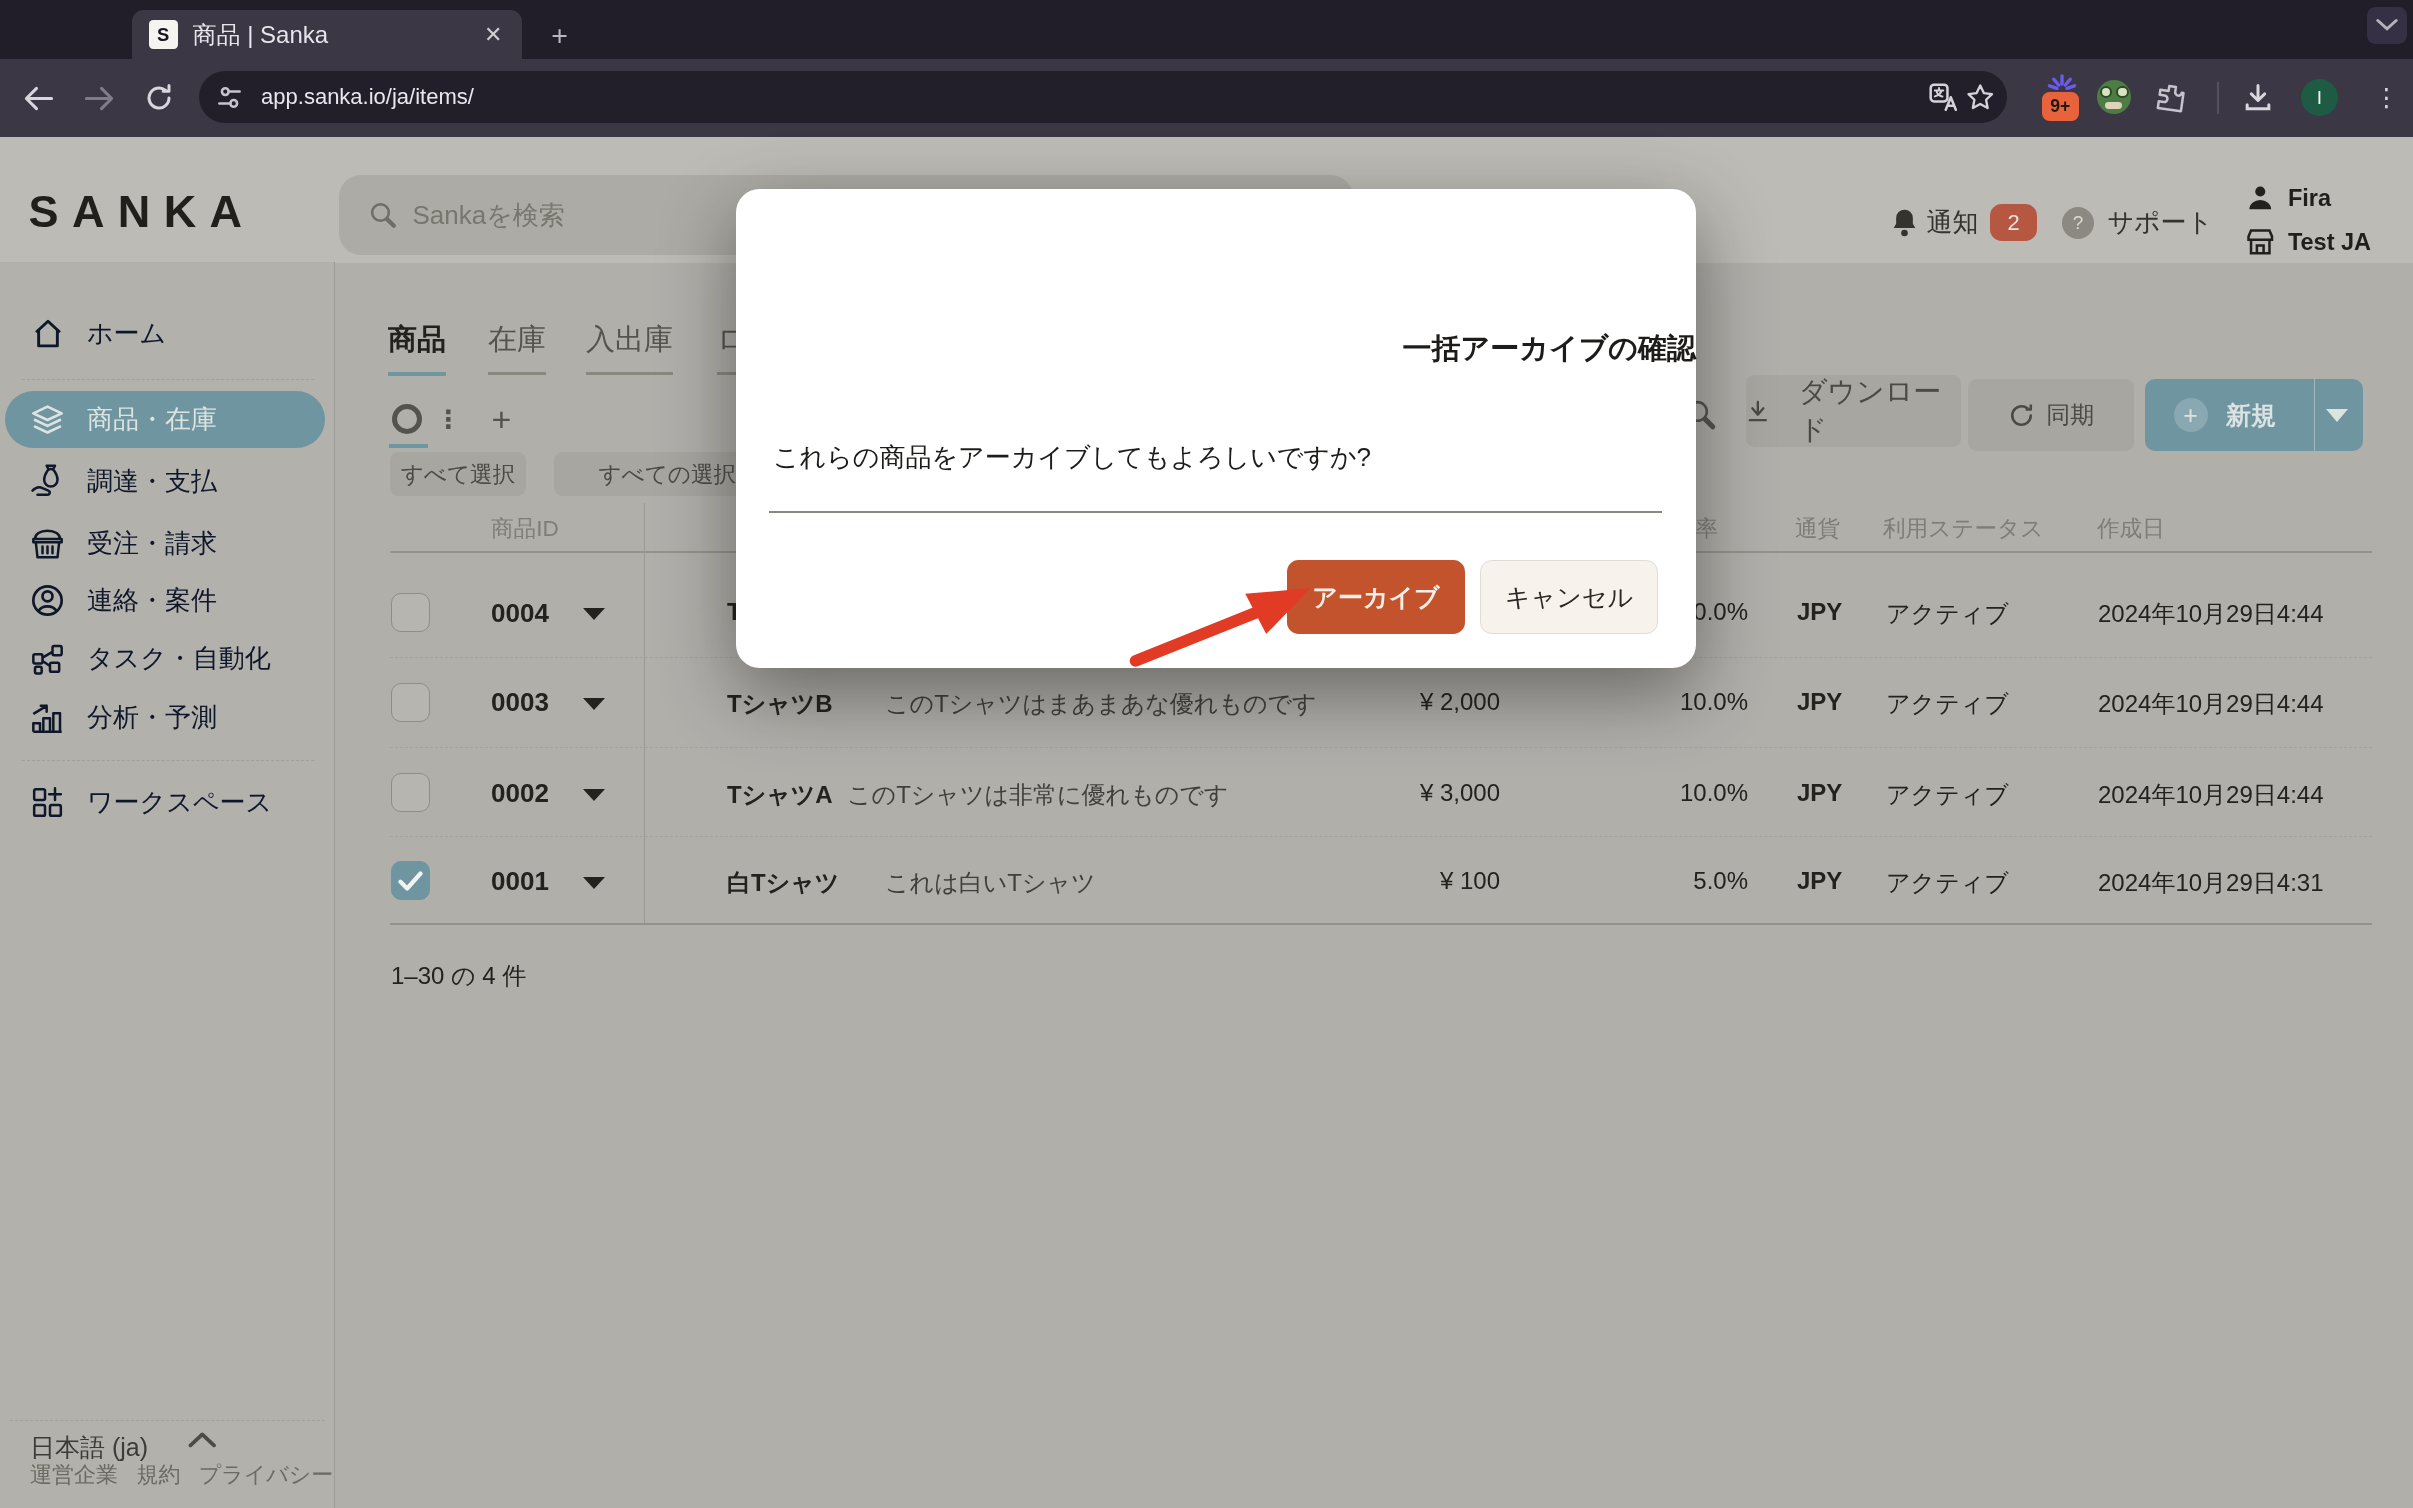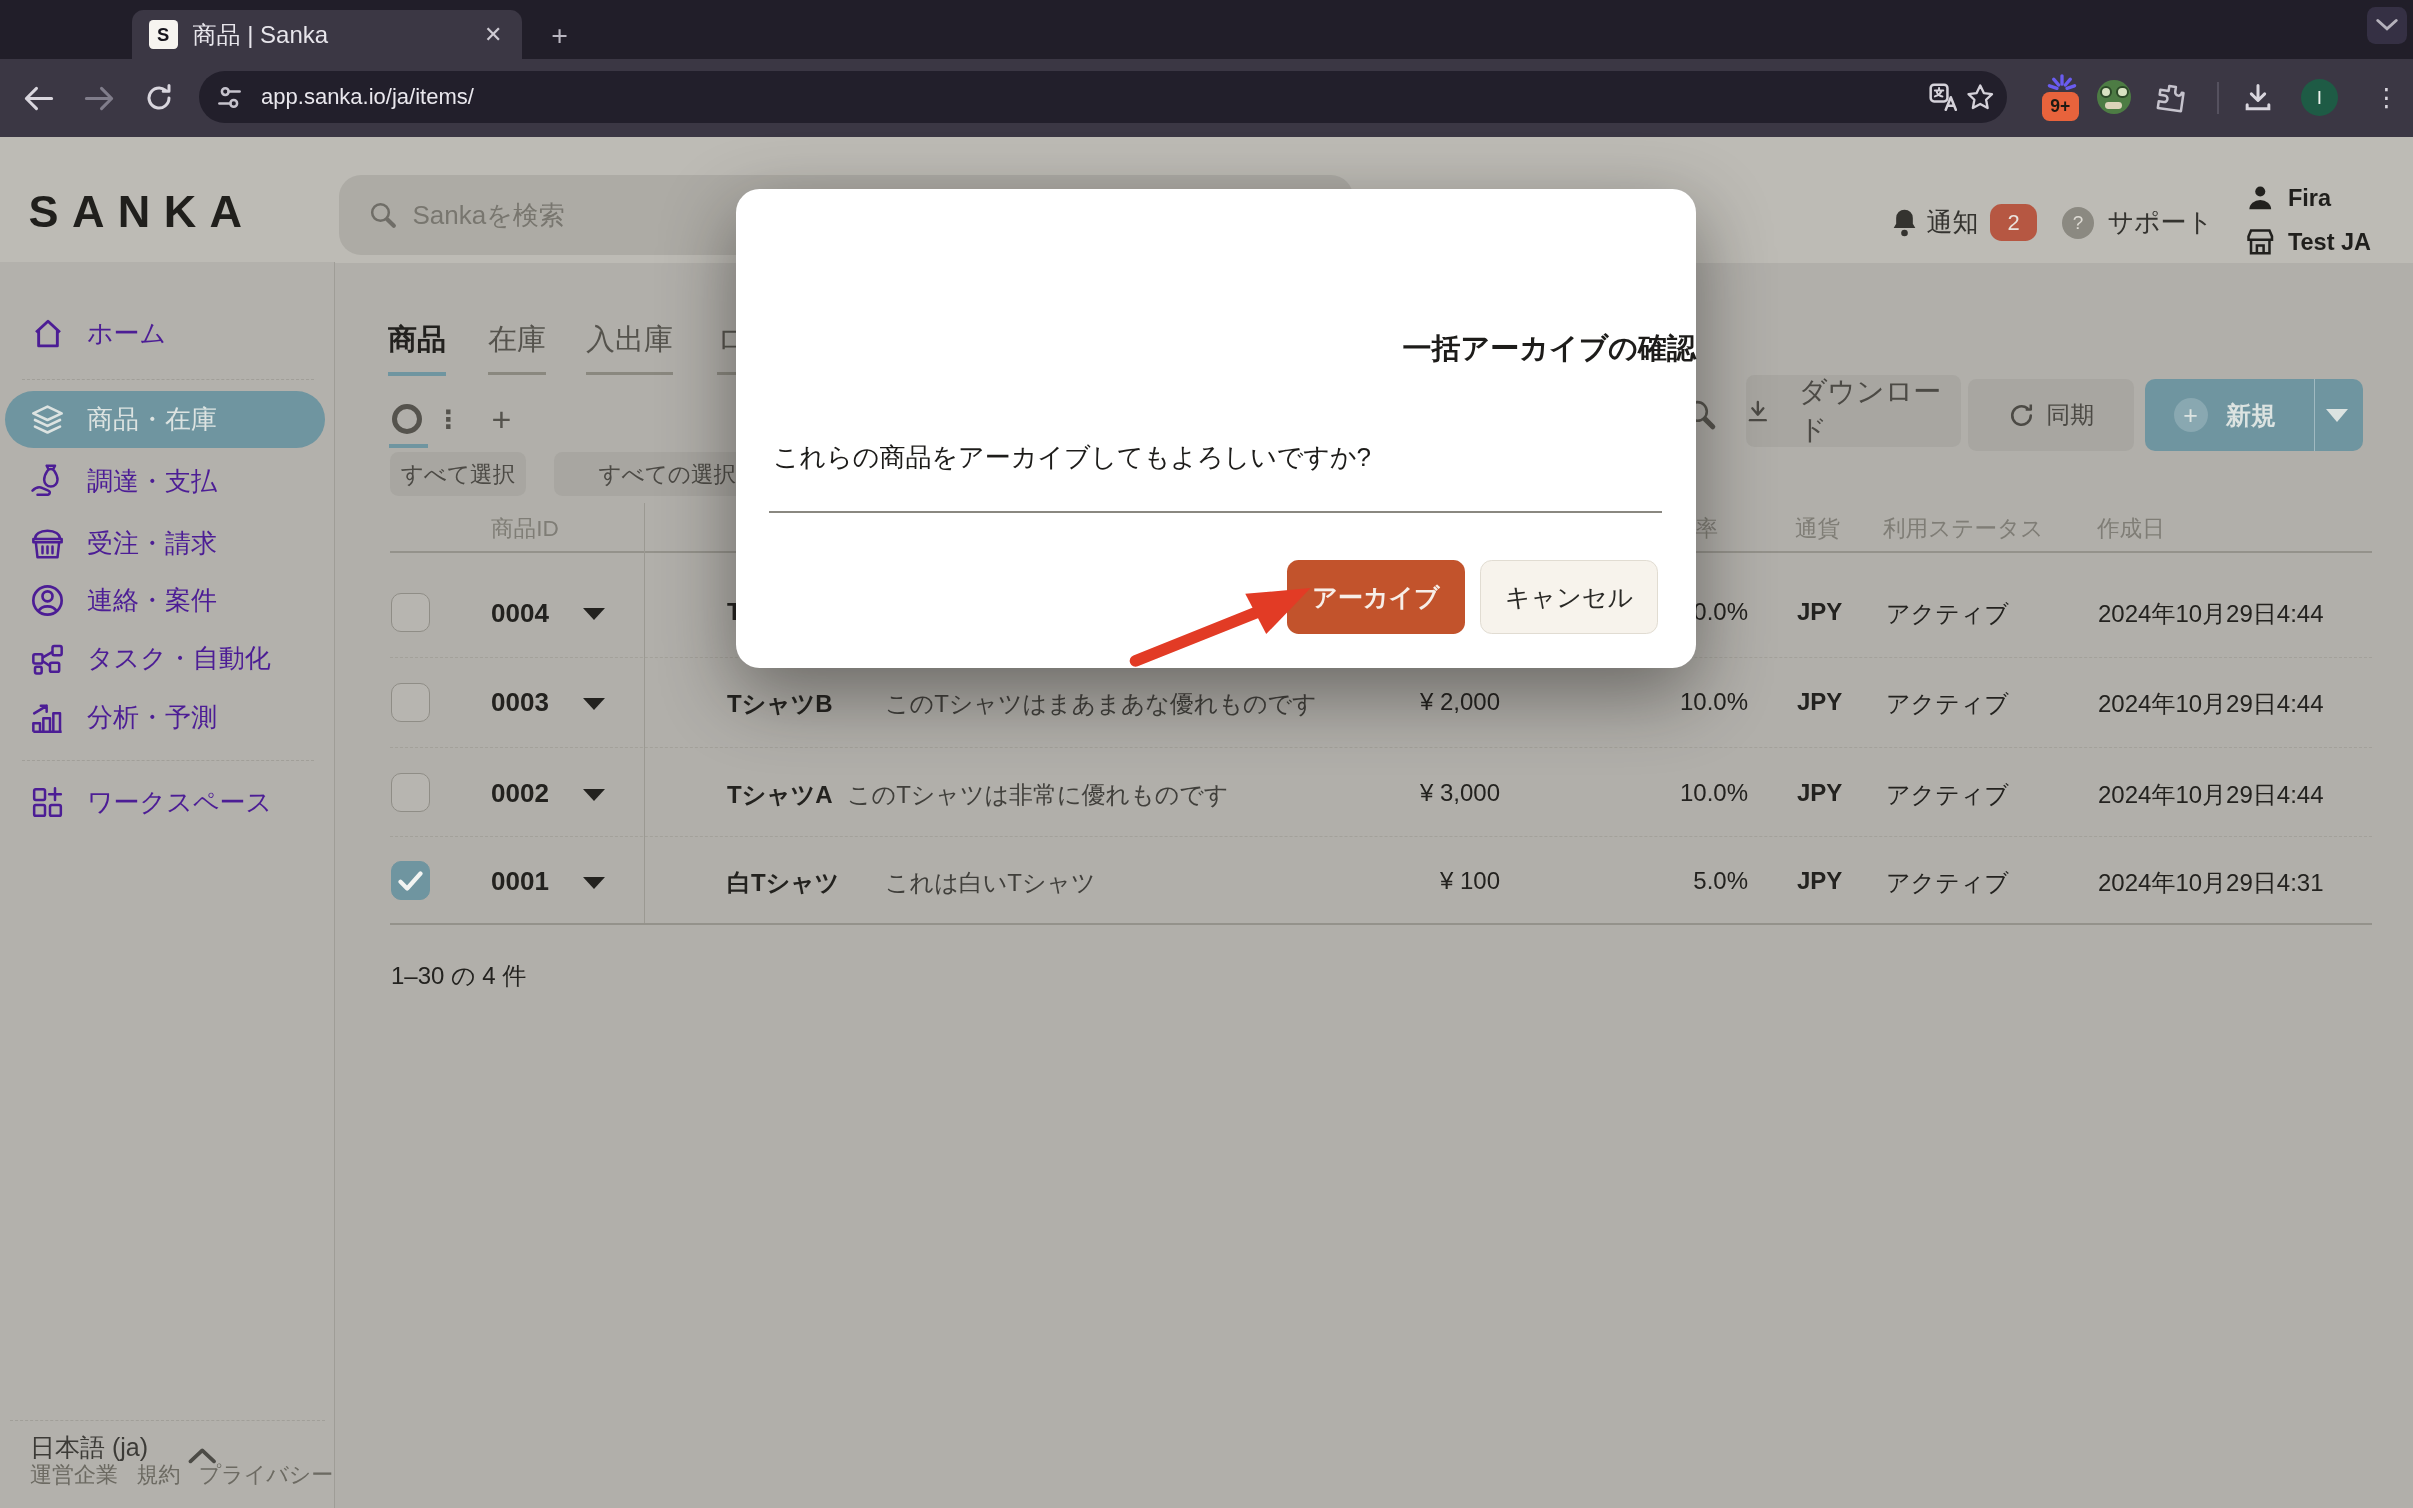--- a/index.html
+++ b/index.html
@@ -55,26 +55,26 @@
   #notifbadge { margin-left:11.7px; width:47px; height:37px; border-radius:11.7px; background:#b65742;
     color:#e9e2dc; font-size:22px; display:flex; align-items:center; justify-content:center; }
   #helpwrap { left:2062px; top:195px; height:55px; display:flex; align-items:center; }
   #helpcircle { width:32px; height:32px; border-radius:50%; background:#8b8981; color:#dedbd4;
     font-size:19px; display:flex; align-items:center; justify-content:center; }
   #helplabel { font-size:26px; color:#34332f; margin-left:13.4px; }
   #profwrap { left:2246px; top:176px; }
   .profline { display:flex; align-items:center; height:44px; color:#201f1c; font-weight:bold; font-size:23.5px; }
   .profline .txt { margin-left:13.4px; }
 
-  .sideitem { left:5px; width:320px; height:57px; display:flex; align-items:center; color:#4c1d95; }
+  .sideitem { left:5px; width:320px; height:57px; display:flex; align-items:center; color:#0f172a; }
   .sideitem .lbl { margin-left:22px; font-size:26px; }
   .sideitem .icw { margin-left:25px; width:35px; display:flex; justify-content:center; }
   .sideitem.active { background:#6f95a0; border-radius:28.5px; color:#dce3e1; }
   .sidedivider { left:22px; width:292px; border-top:1.7px dashed #a19f99; }
-  #langrow { left:30px; top:1431px; display:flex; align-items:flex-end; color:#3c3b37; }
+  #langrow { left:30px; top:1431px; display:flex; align-items:flex-start; color:#3c3b37; }
   #langlabel { font-size:25px; }
   #langchev { margin-left:40px; }
   #footlinks { left:30px; top:1460px; font-size:22px; color:#6c6a62; display:flex; gap:18.4px; }
 
   
   .ptab { top:320px; font-size:29px; color:#55534d; padding-bottom:11.7px; border-bottom:3.4px solid #8a887f; }
   .ptab.active { font-weight:bold; color:#22211e; border-bottom:4.2px solid #6f95a0; }
 
   #viewring { left:392px; top:404px; width:30px; height:30px; border-radius:50%; border:5.9px solid #55534d; }
   #viewringline { left:389px; top:444px; width:39px; height:4.2px; background:#6f95a0; }

